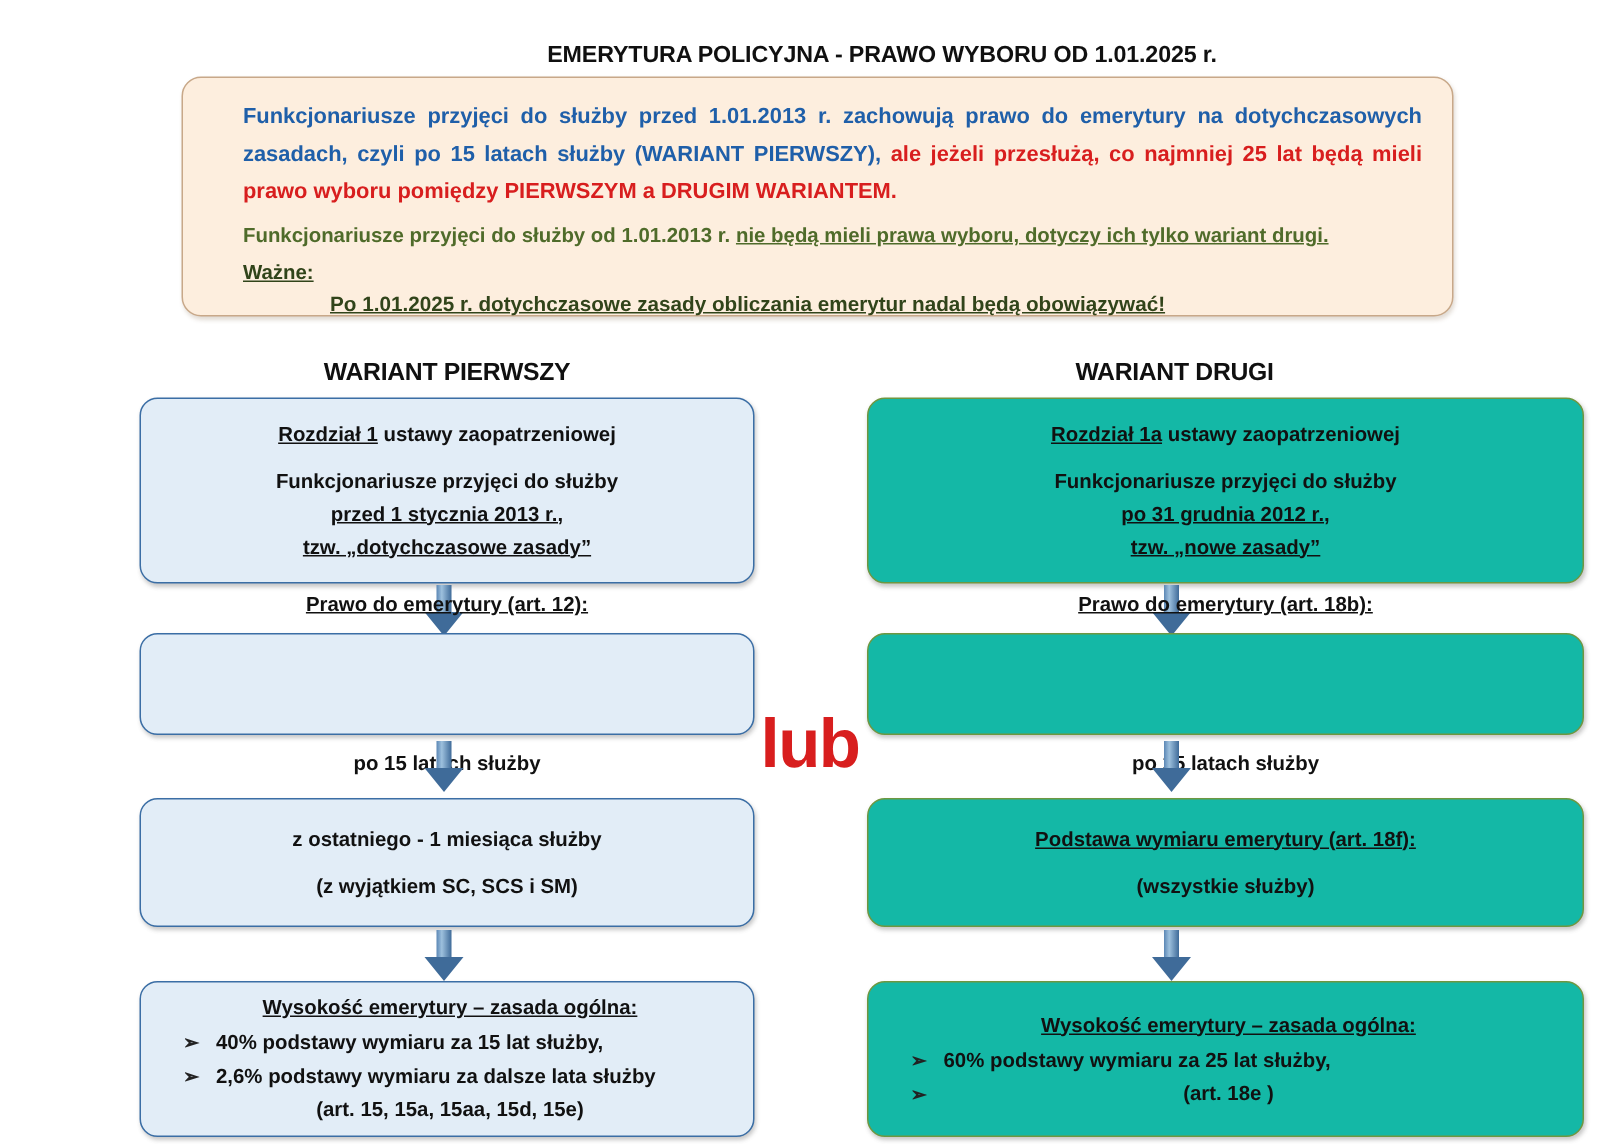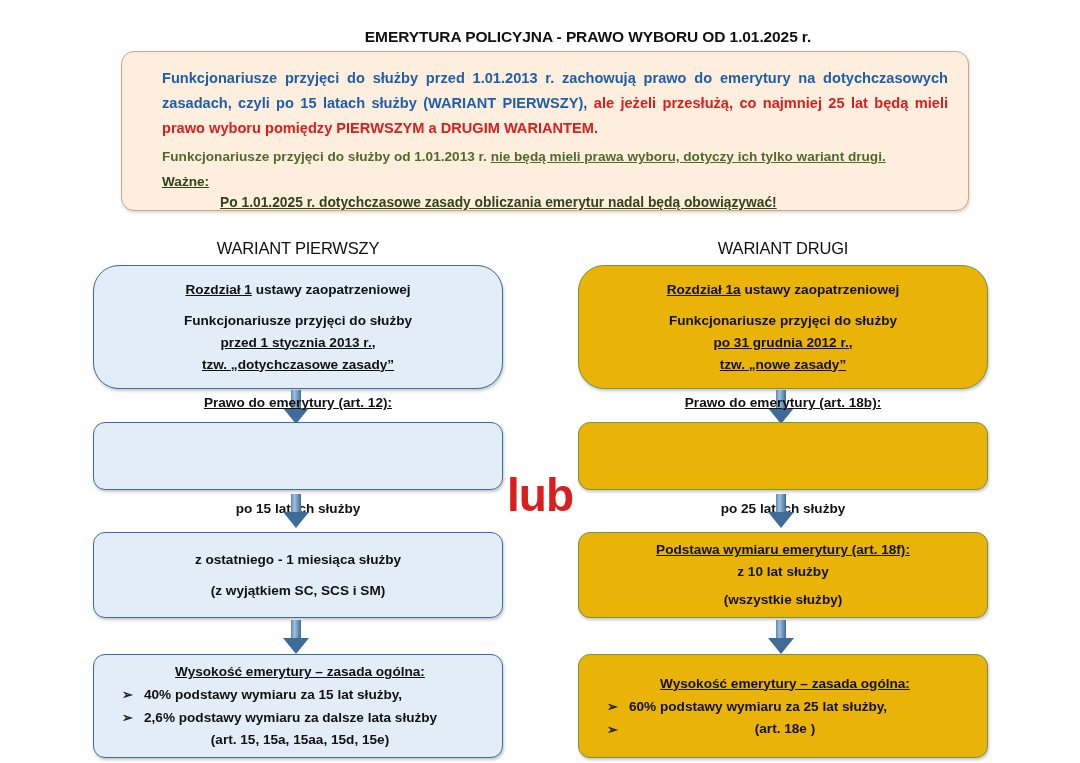--- a/index.html
+++ b/index.html
@@ -76,21 +76,21 @@
     text-decoration: underline;
     margin: 6px 0 0 0;
     padding-left: 58px;
   }
 
   
   .col-head {
     position: absolute;
     top: 239px;
     font-size: 16.5px;
-    font-weight: normal;
+    font-weight: bold;
     color: #101010;
     text-align: center;
     letter-spacing: -0.2px;
   }
   .col-head.left  { left: 93px;  width: 410px; }
   .col-head.right { left: 578px; width: 410px; }
 
   
   .fbox {
     position: absolute;
@@ -103,36 +103,36 @@
     box-shadow: 1px 2px 3px rgba(70, 70, 70, 0.30);
   }
   .fbox.left {
     left: 93px;
     width: 410px;
     background: #e2edf7;
     border: 1.4px solid #3b6ea5;
   }
   .fbox.right {
     left: 578px;
-    width: 410px;
-    background: #eab308;
+    width: 478px;
+    background: #14b8a6;
     border: 1.4px solid #6e9740;
     justify-content: center;
   }
   .fbox .line {
     text-align: center;
     font-size: 13.6px;
     font-weight: bold;
     line-height: 22px;
     color: #111111;
   }
   .fbox .line.head { text-decoration: underline; }
   .fbox .spacer { height: 9px; }
 
-  .r1 { top: 265px; height: 124px; border-radius: 26px; }
+  .r1 { top: 265px; height: 124px; }
   .r2 { top: 422px; height: 68px; gap: 42px; }
   .r3 { top: 532px; height: 86px; }
   .r4 { top: 654px; height: 104px; padding-left: 16px; }
 
   
   .blist {
     margin: 0;
     padding: 0;
     list-style: none;
   }
@@ -275,21 +275,20 @@
   <div class="line">po 25 latach służby</div>
 </div>
 
 <div class="arrow" style="left:768px; top:494px;">
   <div class="shaft"></div>
   <div class="head"></div>
 </div>
 
 <div class="fbox right r3">
   <div class="line head">Podstawa wymiaru emerytury (art. 18f):</div>
-  <div class="line">z 10 lat służby</div>
   <div class="spacer"></div>
   <div class="line">(wszystkie służby)</div>
 </div>
 
 <div class="arrow" style="left:768px; top:620px;">
   <div class="shaft"></div>
   <div class="head"></div>
 </div>
 
 <div class="fbox right r4">

